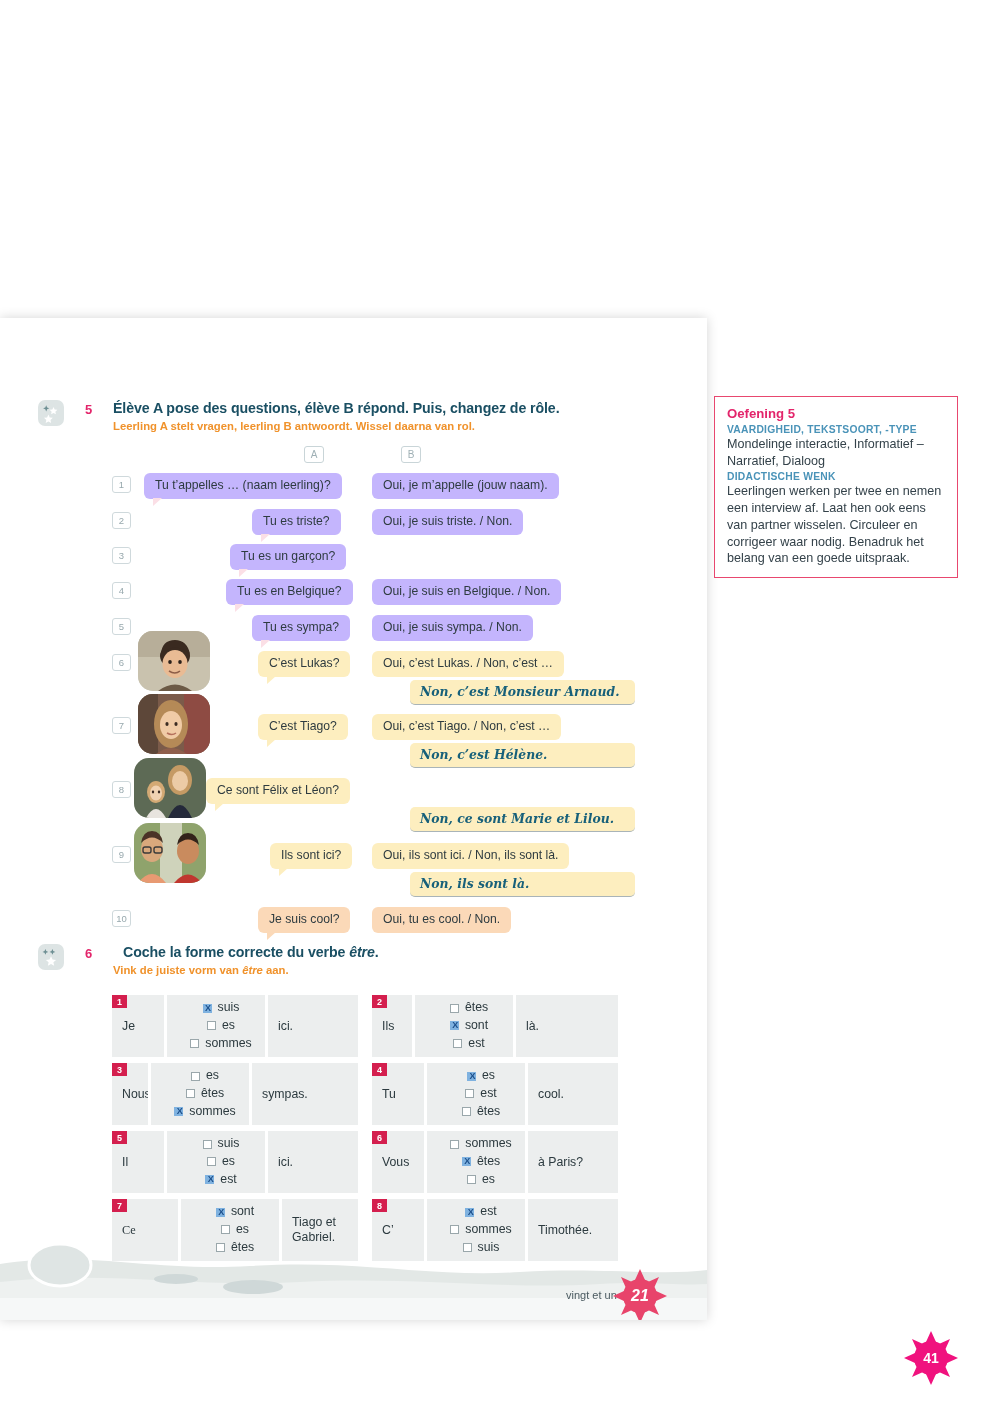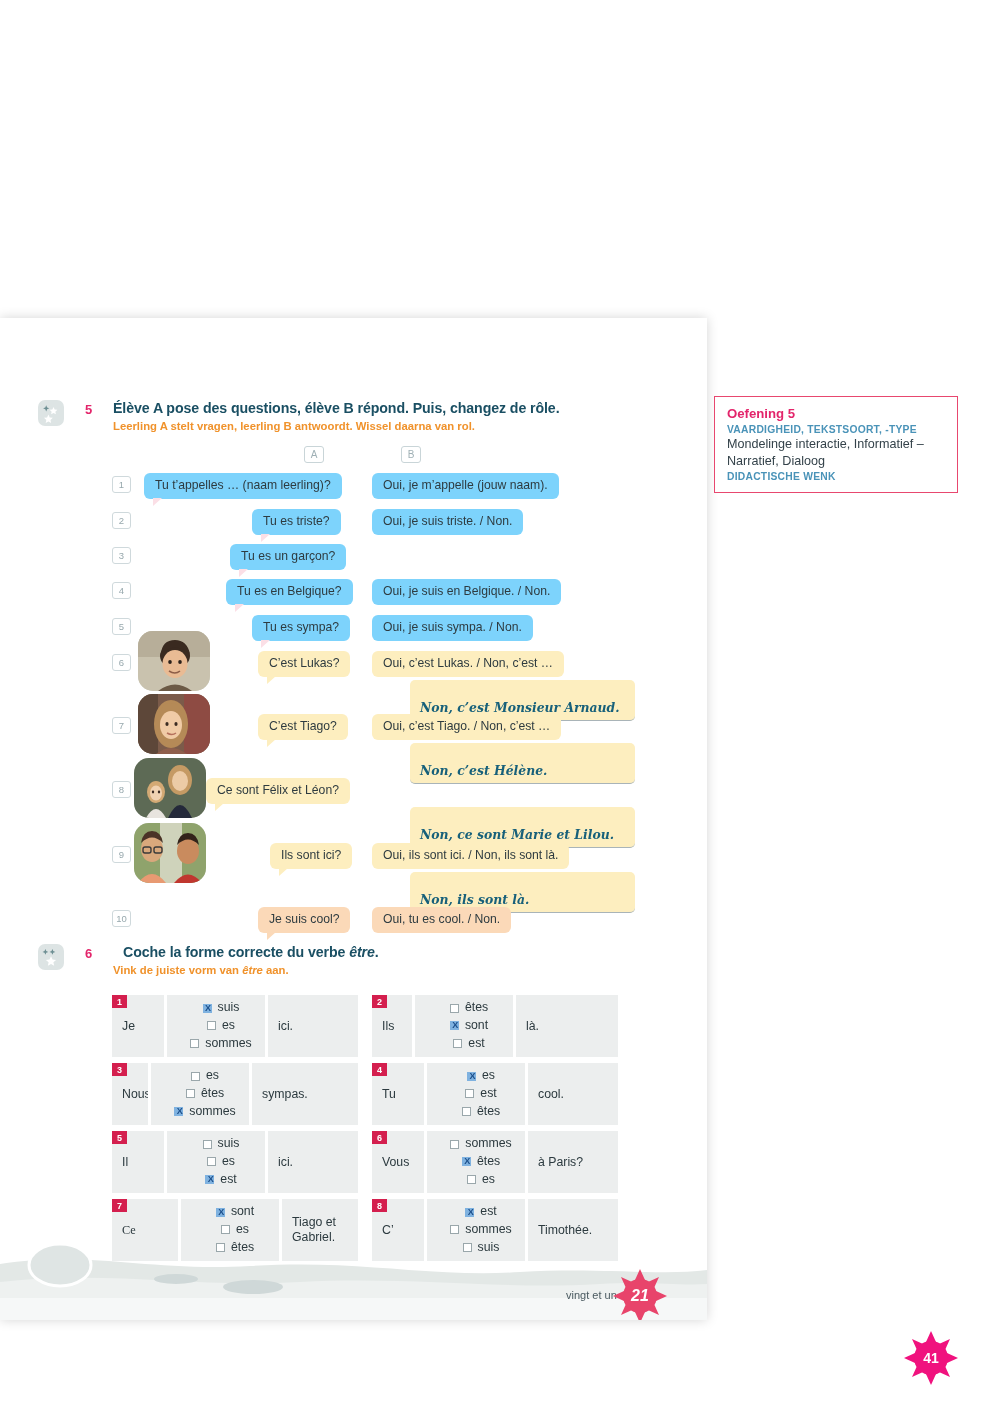--- a/index.html
+++ b/index.html
@@ -82,21 +82,21 @@
   
   .bub {
     position: absolute;
     border-radius: 6px;
     font-size: 12.2px;
     color: #2e3b40;
     padding: 5px 11px 6px 11px;
     line-height: 1.2;
     white-space: nowrap;
   }
-  .bub.pink { background: #7dd3fc; }
+  .bub.pink { background: #c4b5fd; }
   .bub.yellow { background: #fdeebf; }
   .bub.orange { background: #fbd9b8; }
   
   .bub::after {
     content: "";
     position: absolute;
     width: 0; height: 0;
     border-style: solid;
   }
   .bub.tail-left::after {
@@ -107,21 +107,21 @@
   .bub.pink.tail-left::after { border-top-color: #fbdfe6; }
   .bub.yellow.tail-left::after { border-top-color: #fdeebf; }
   .bub.orange.tail-left::after { border-top-color: #fbd9b8; }
   .bub.notail::after { display: none; }
 
   
   .hw {
     position: absolute;
     background: #fdeebf;
     border-radius: 5px;
-    padding: 20px 10px 5px 10px;
+    padding: 4px 10px 5px 10px;
     font-family: "DejaVu Serif", serif;
     font-style: italic;
     font-weight: 700;
     font-size: 12.4px;
     color: #17607a;
     white-space: nowrap;
     border-bottom: 1px solid #a9b4b8;
   }
 
   
@@ -545,20 +545,21 @@
       </div>
 
     </div>
   </div>
 
   <div id="side">
     <div id="side-title">Oefening 5</div>
     <div class="side-cap">VAARDIGHEID, TEKSTSOORT, -TYPE</div>
     <div class="side-txt">Mondelinge interactie, Informatief – Narratief, Dialoog</div>
     <div class="side-cap">DIDACTISCHE WENK</div>
+    <div class="side-txt">Leerlingen werken per twee en nemen een interview af. Laat hen ook eens van partner wisselen. Circuleer en corrigeer waar nodig. Benadruk het belang van een goede uitspraak.</div>
   </div>
 
   <div class="starburst" style="left:903px; top:1330px; width:56px; height:56px;">
     <svg style="position:absolute; left:0; top:0;" width="56" height="56" viewBox="0 0 56 56">
       <g fill="#f0127e">
         <path d="M28 1 l5 11 -10 0z"></path>
         <path d="M55 28 l-11 5 0-10z"></path>
         <path d="M28 55 l-5-11 10 0z"></path>
         <path d="M1 28 l11-5 0 10z"></path>
         <path d="M47 9 l-5 11 -6-6z"></path>

